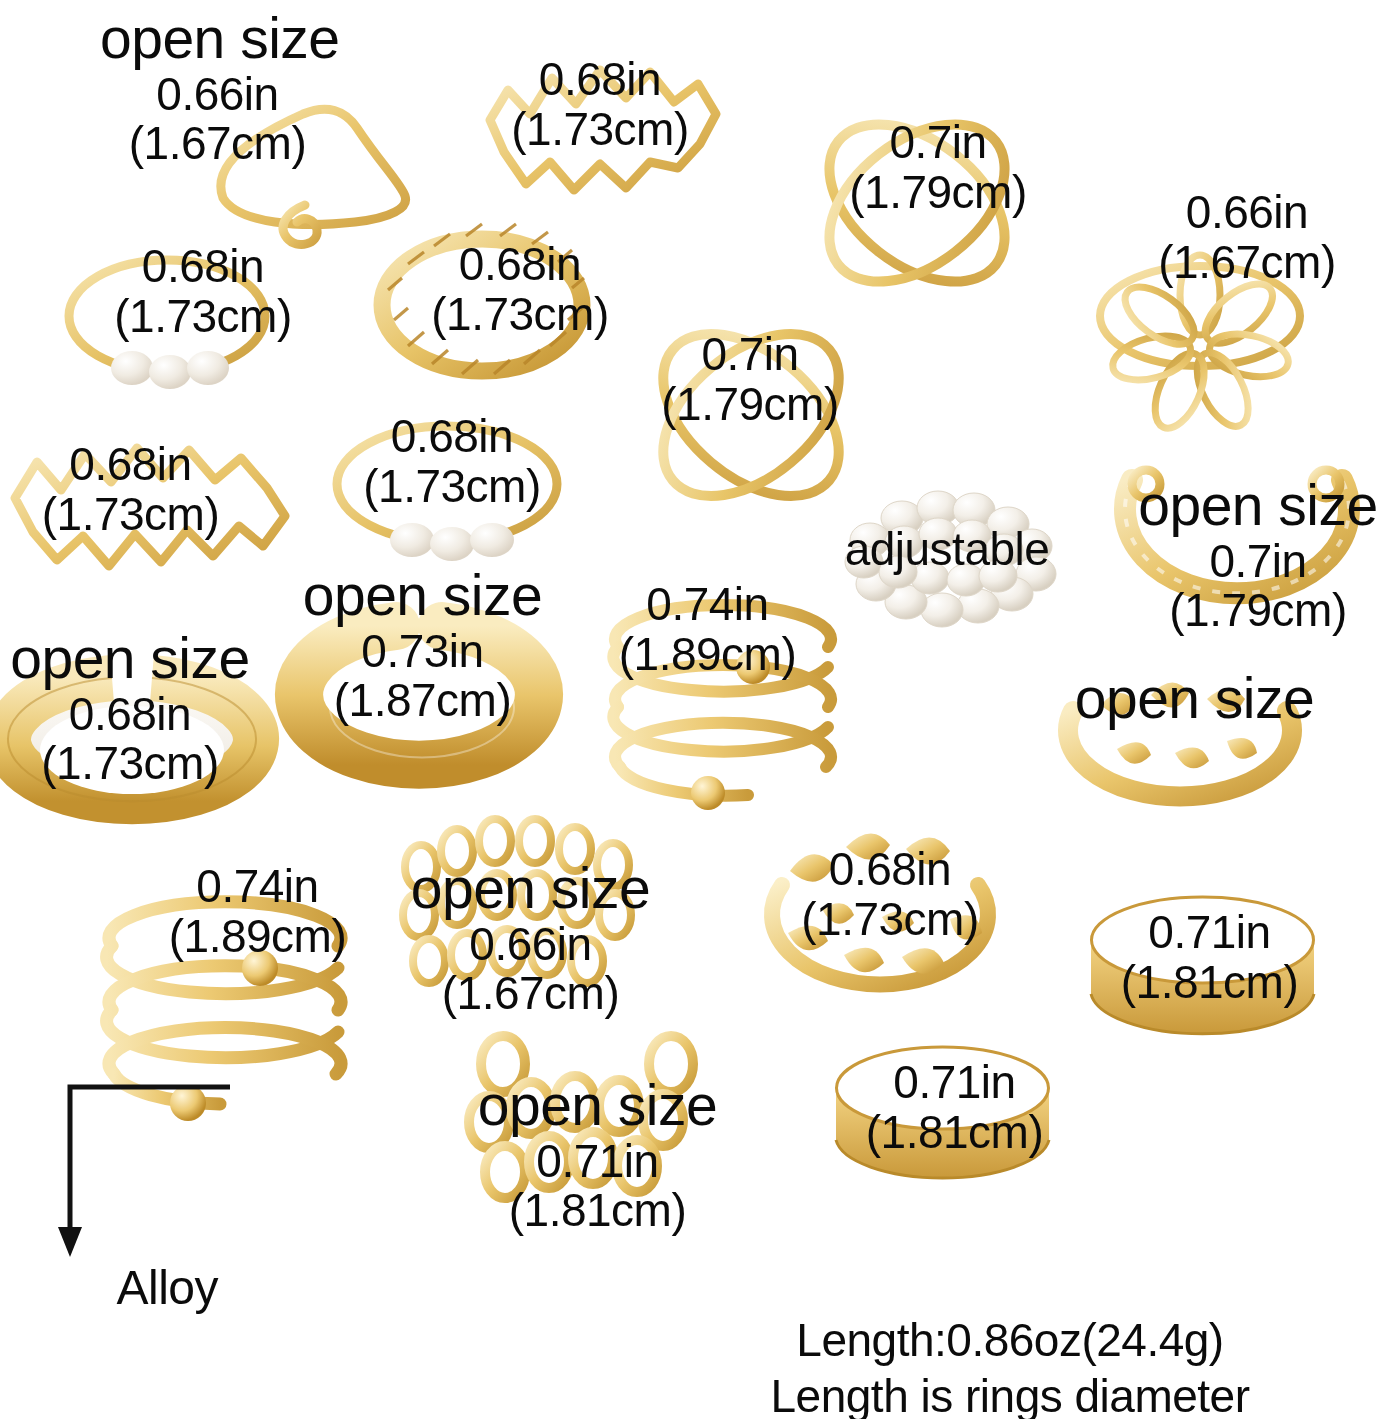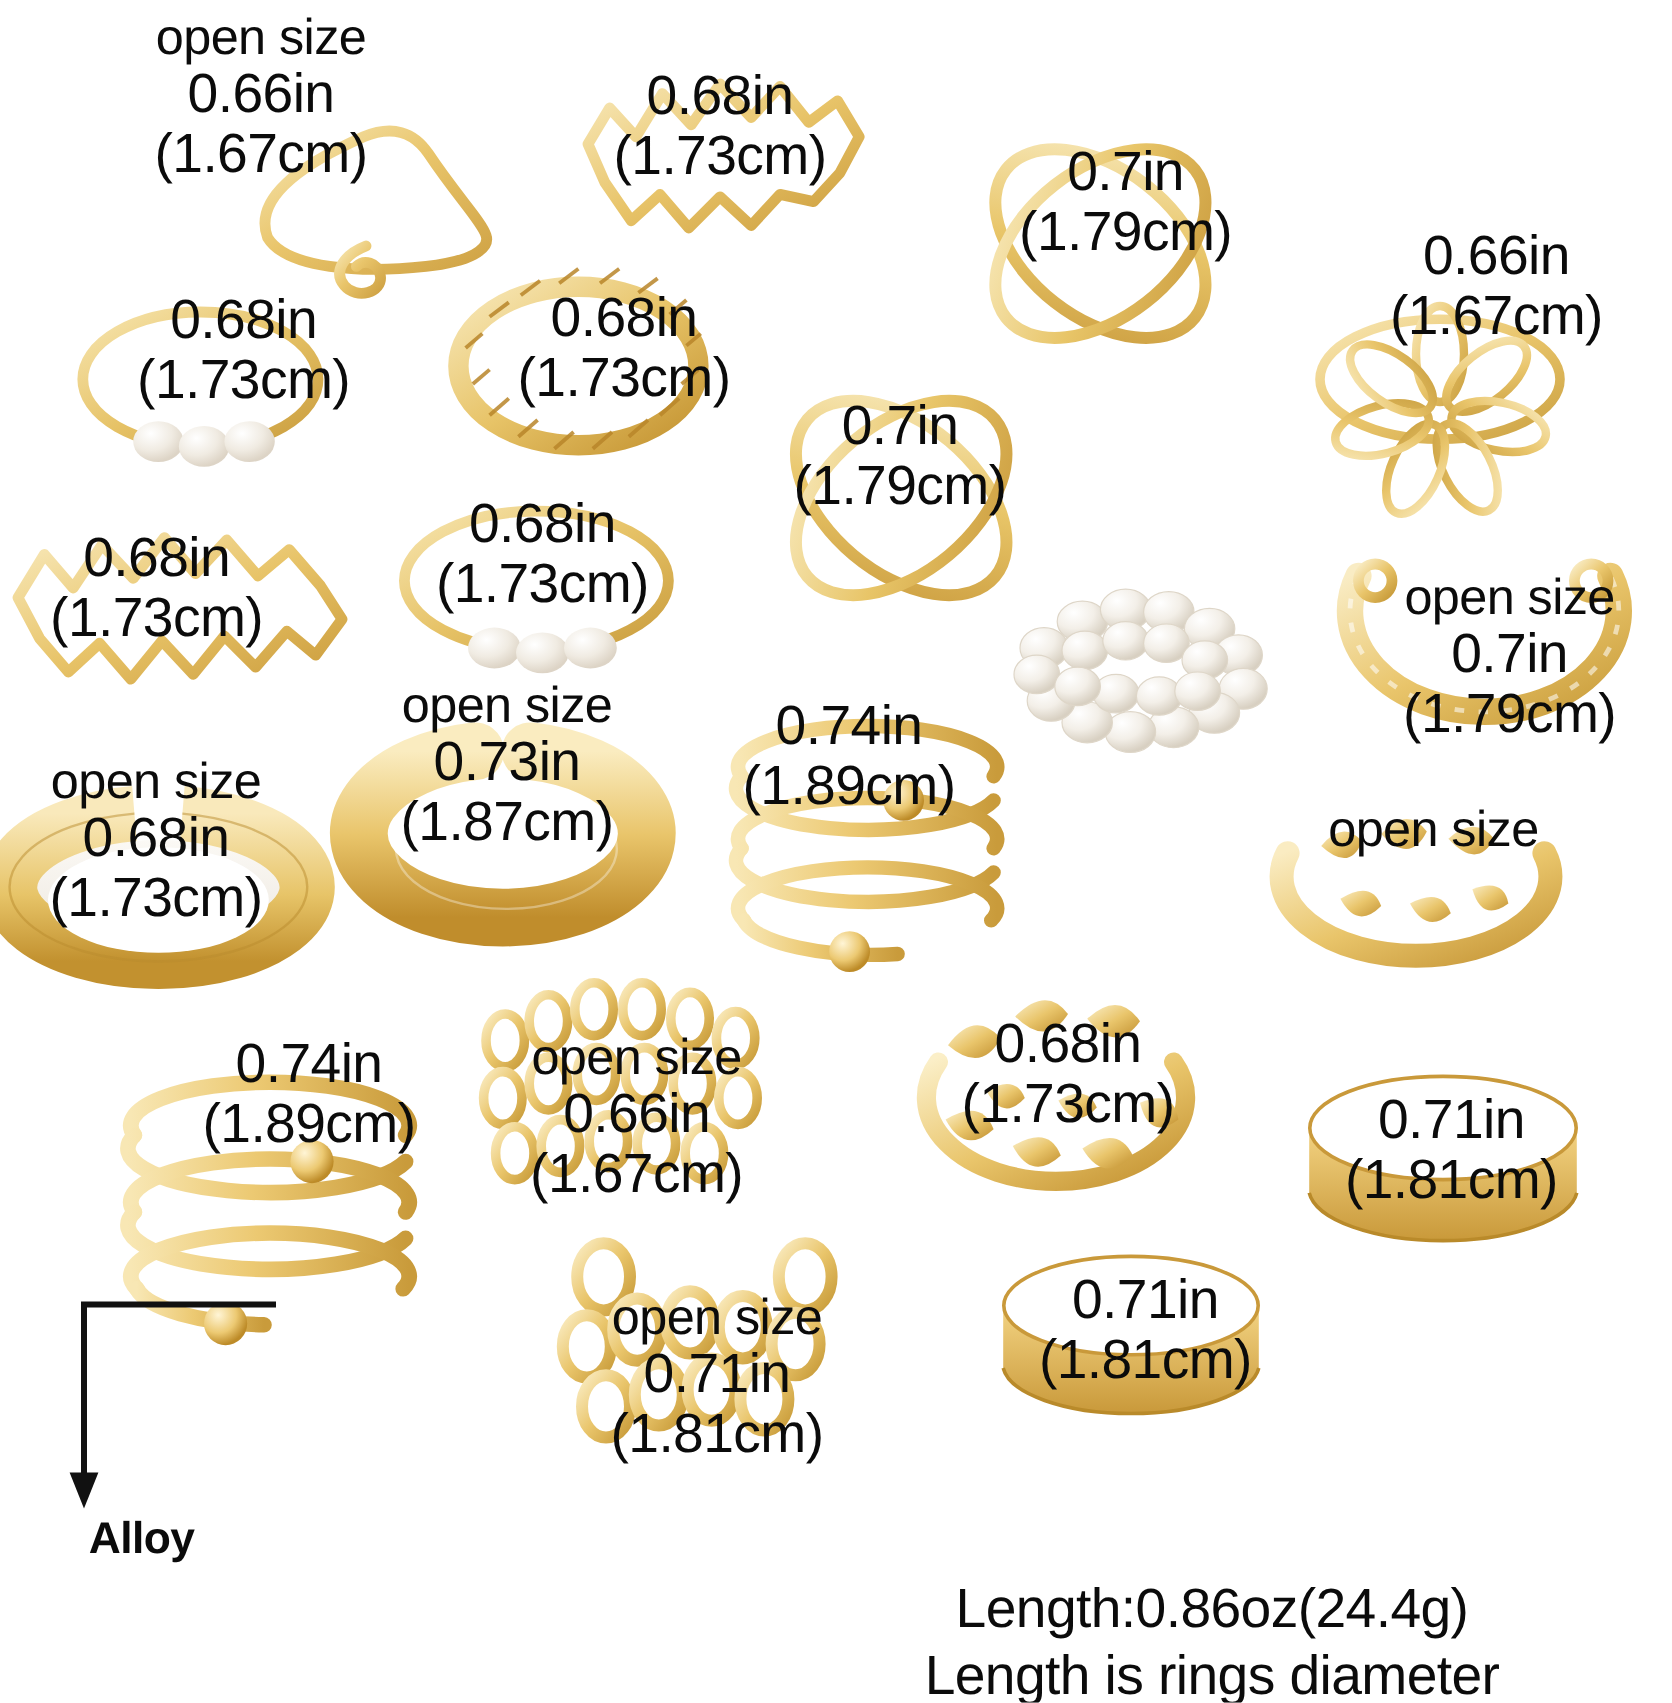--- a/index.html
+++ b/index.html
@@ -22,22 +22,22 @@
     position:absolute;
     color:#0b0b0b;
     font-weight:400;
     line-height:1.08;
     text-align:center;
     white-space:nowrap;
     letter-spacing:-0.5px;
   }
   .lbl .ln{display:block;}
   .sz{font-size:46px;}
-  .open{font-size:42px;}
-  .alloy{font-size:37px;text-align:center;font-weight:bold;}
+  .open{font-size:57px;}
+  .alloy{font-size:48px;text-align:right;}
   .foot{
     position:absolute;
     font-size:46px;
     color:#0b0b0b;
     line-height:1.22;
     text-align:center;
     white-space:nowrap;
     letter-spacing:-0.5px;
   }
   .arrow{position:absolute;}
@@ -523,20 +523,23 @@
   <div class="lbl" style="left:28px;top:440px;width:205px;">
     <span class="ln sz">0.68in</span>
     <span class="ln sz">(1.73cm)</span>
   </div>
 
   <div class="lbl" style="left:352px;top:412px;width:200px;">
     <span class="ln sz">0.68in</span>
     <span class="ln sz">(1.73cm)</span>
   </div>
 
+  <div class="lbl" style="left:822px;top:525px;width:250px;">
+    <span class="ln sz">adjustable</span>
+  </div>
 
   <div class="lbl" style="left:1133px;top:475px;width:250px;">
     <span class="ln open">open size</span>
     <span class="ln sz">0.7in</span>
     <span class="ln sz">(1.79cm)</span>
   </div>
 
   <div class="lbl" style="left:10px;top:628px;width:240px;">
     <span class="ln open">open size</span>
     <span class="ln sz">0.68in</span>

